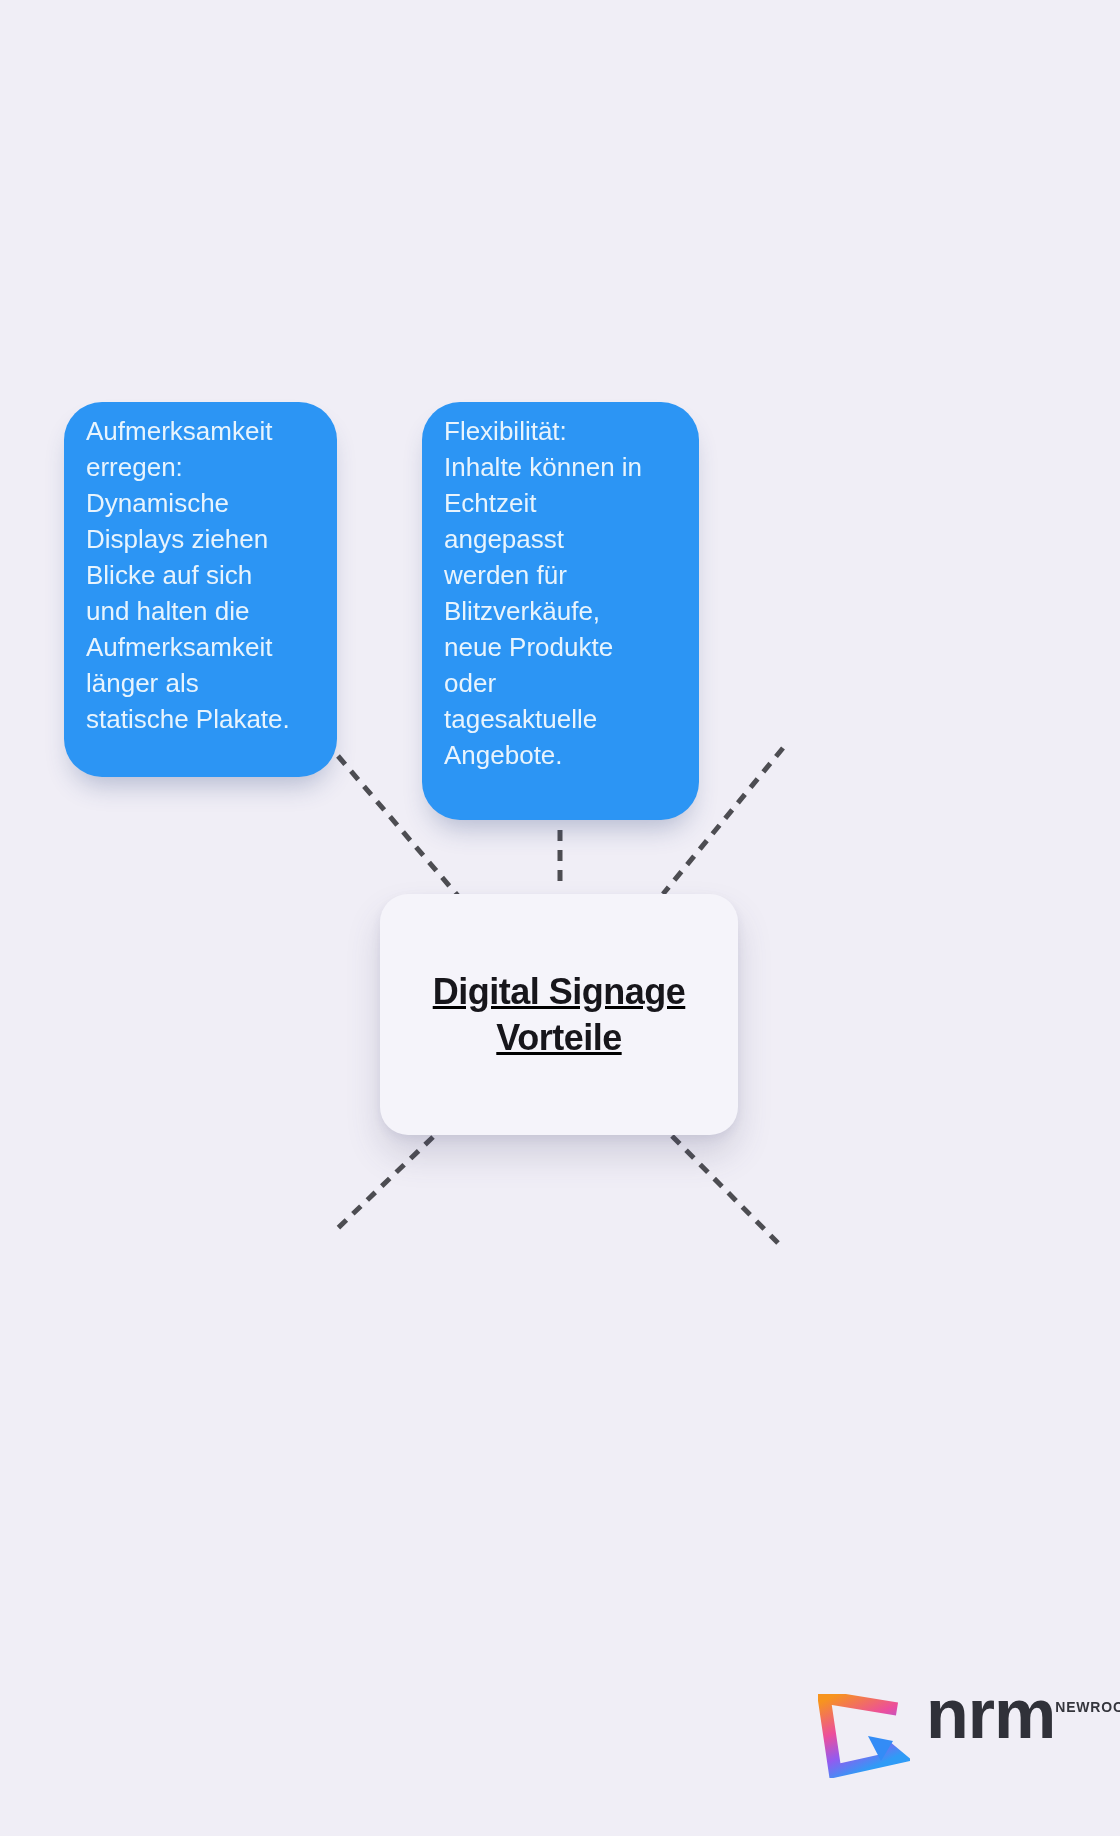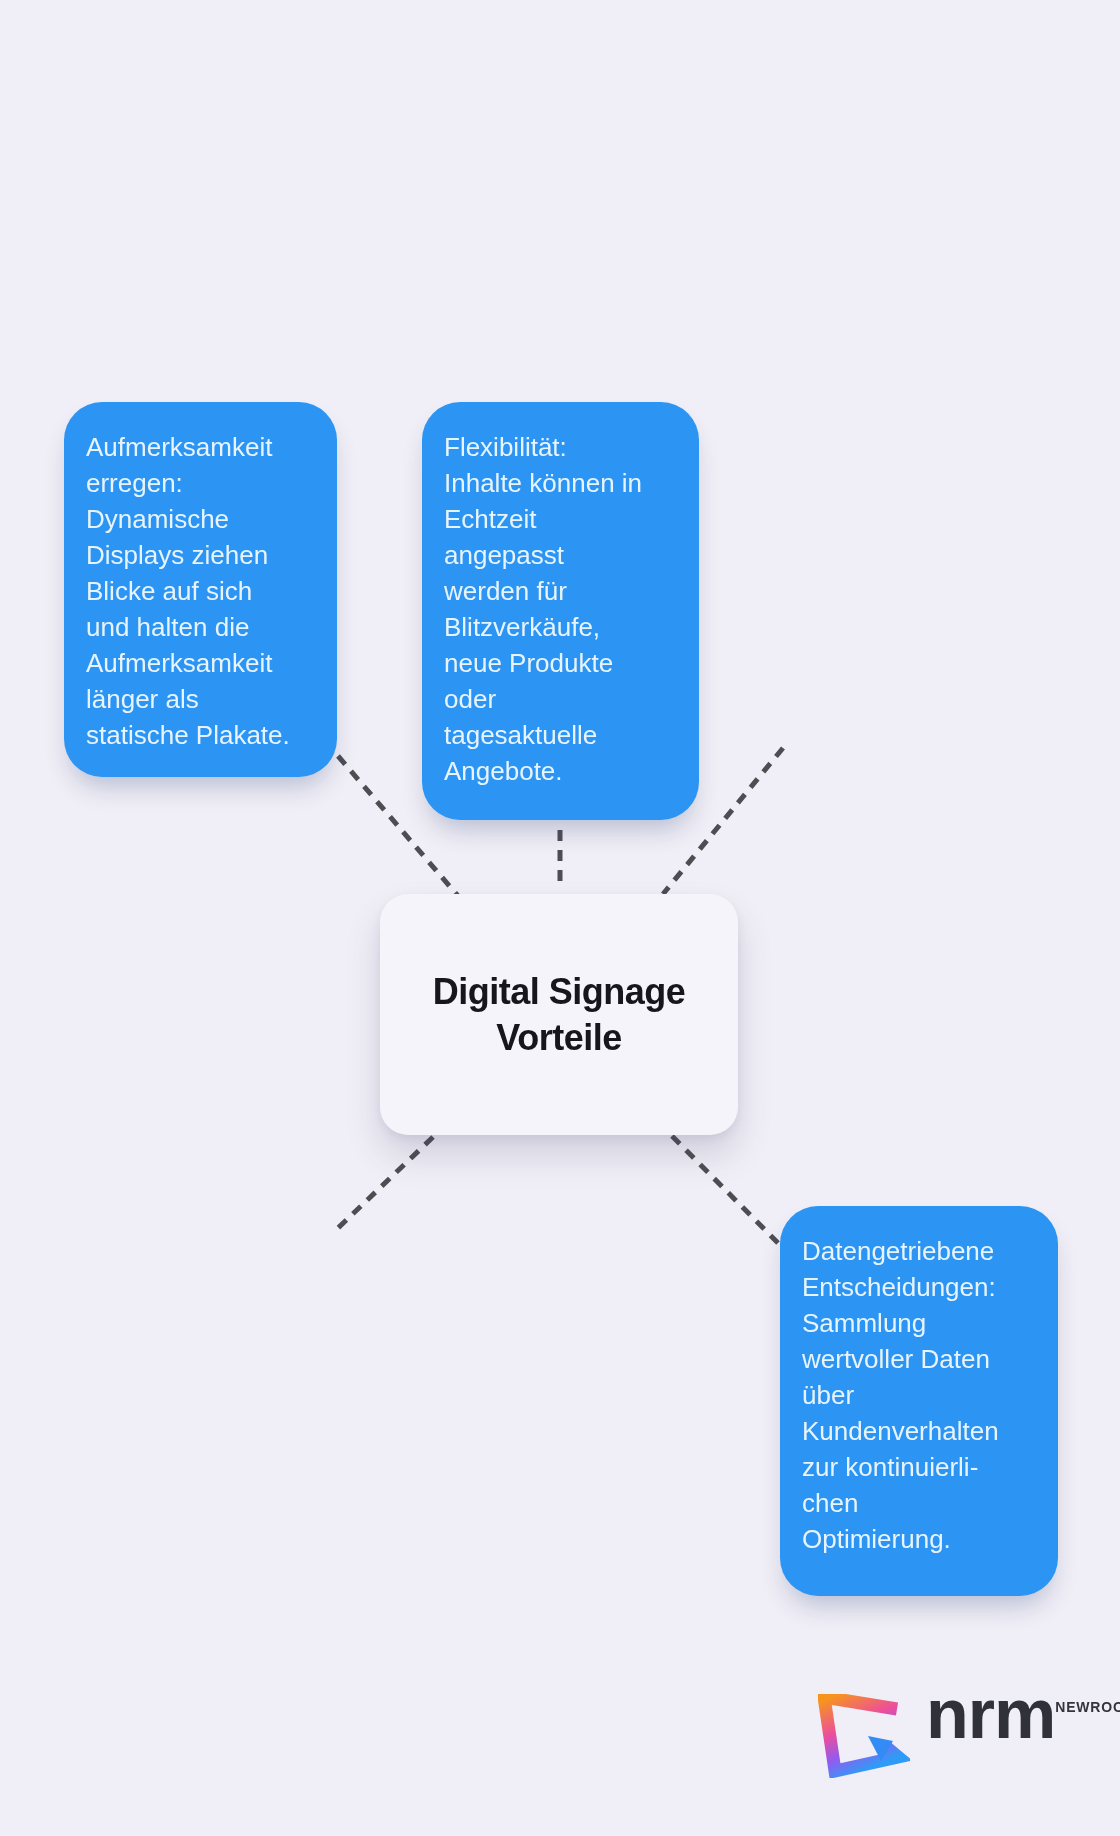--- a/index.html
+++ b/index.html
@@ -26,42 +26,42 @@
   .connectors{
     position:absolute;left:0;top:0;width:1120px;height:1836px;
     pointer-events:none;
   }
   .card{
     position:absolute;
     background:#2C95F4;
     border-radius:38px;
     box-shadow:0 16px 26px -8px rgba(45,70,125,0.30);
     box-sizing:border-box;
-    padding:27px 20px 18px 22px;
+    padding:11px 20px 18px 22px;
   }
   .card-text{
     margin:0;
     color:#E8F4FD;
     font-size:26px;
     line-height:36px;
     font-weight:400;
     white-space:pre-line;
   }
   .card-1{left:64px;top:402px;width:273px;height:375px;}
   .card-2{left:422px;top:402px;width:277px;height:418px;}
   .card-3{left:785px;top:402px;width:272px;height:346px;}
   .card-4{left:63px;top:1207px;width:274px;height:305px;}
   .card-5{left:780px;top:1206px;width:278px;height:390px;}
   .center-node{
     position:absolute;
     left:380px;top:894px;width:358px;height:241px;
     background:#F5F4FA;
     border-radius:28px;
     box-shadow:0 20px 34px rgba(70,70,110,0.18), 0 4px 10px rgba(70,70,110,0.08);
-    display:flex;align-items:center;justify-content:center;
+    display:flex;align-items:center;justify-content:center;text-decoration:underline;
   }
   .center-label{
     font-size:36px;
     line-height:46px;
     font-weight:800;
     color:#17161B;
     text-align:center;
     white-space:pre-line;
     letter-spacing:-0.5px;
   }
@@ -124,31 +124,20 @@
 werden für
 Blitzverkäufe,
 neue Produkte
 oder
 tagesaktuelle
 Angebote.</p>
   </div>
 
 
 
-  <div class="card card-5">
-    <p class="card-text">Datengetriebene
-Entscheidungen:
-Sammlung
-wertvoller Daten
-über
-Kundenverhalten
-zur kontinuierli-
-chen
-Optimierung.</p>
-  </div>
 
   <div class="center-node">
     <div class="center-label">Digital Signage
 Vorteile</div>
   </div>
 
   <div class="logo">
     <svg class="logo-icon" width="92" height="84" viewBox="0 0 92 84" xmlns="http://www.w3.org/2000/svg">
       <defs>
         <linearGradient id="nrmGrad" x1="0.1" y1="0" x2="0.55" y2="1">

